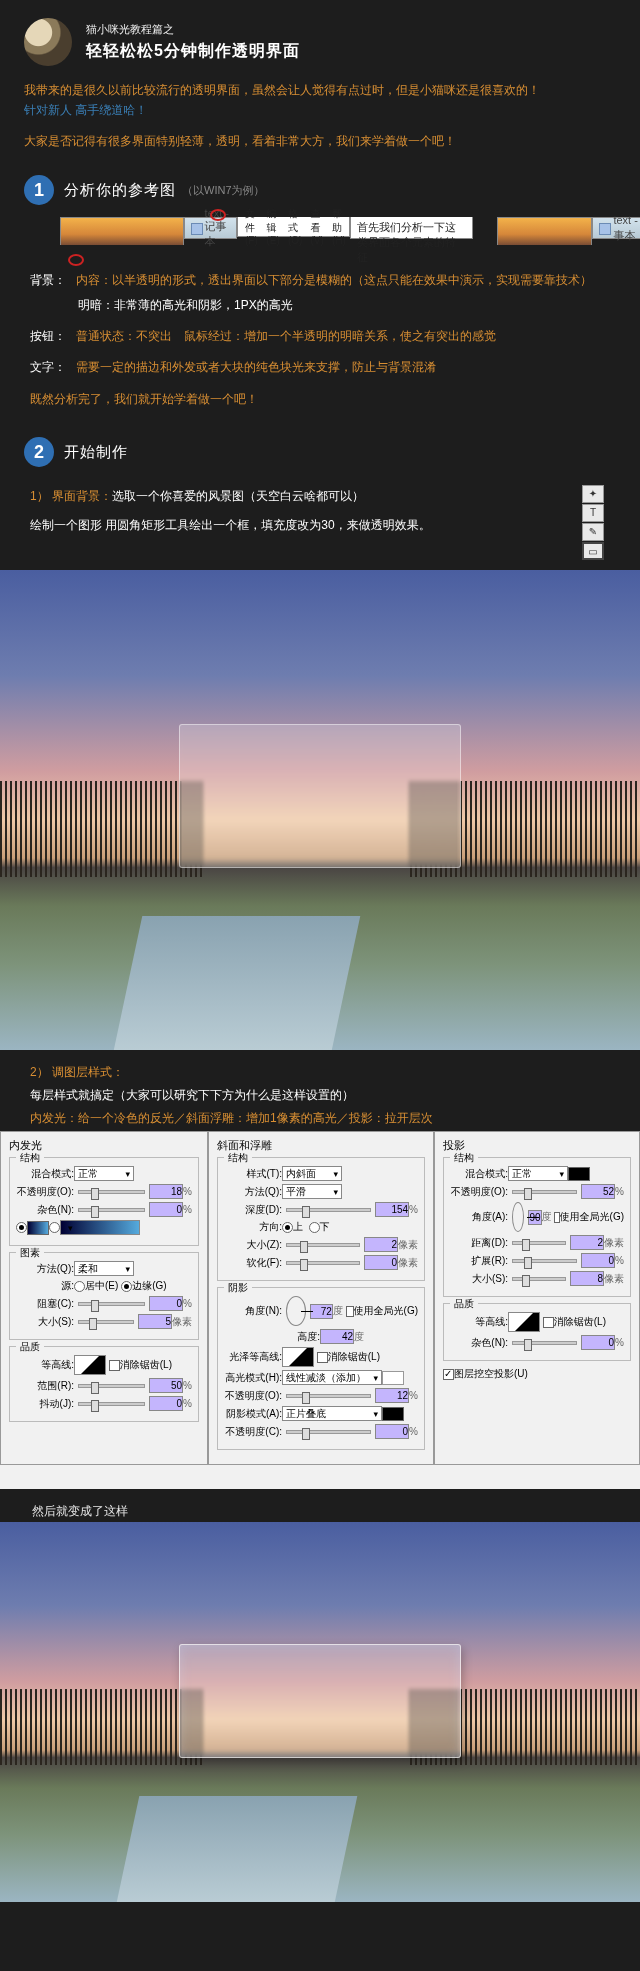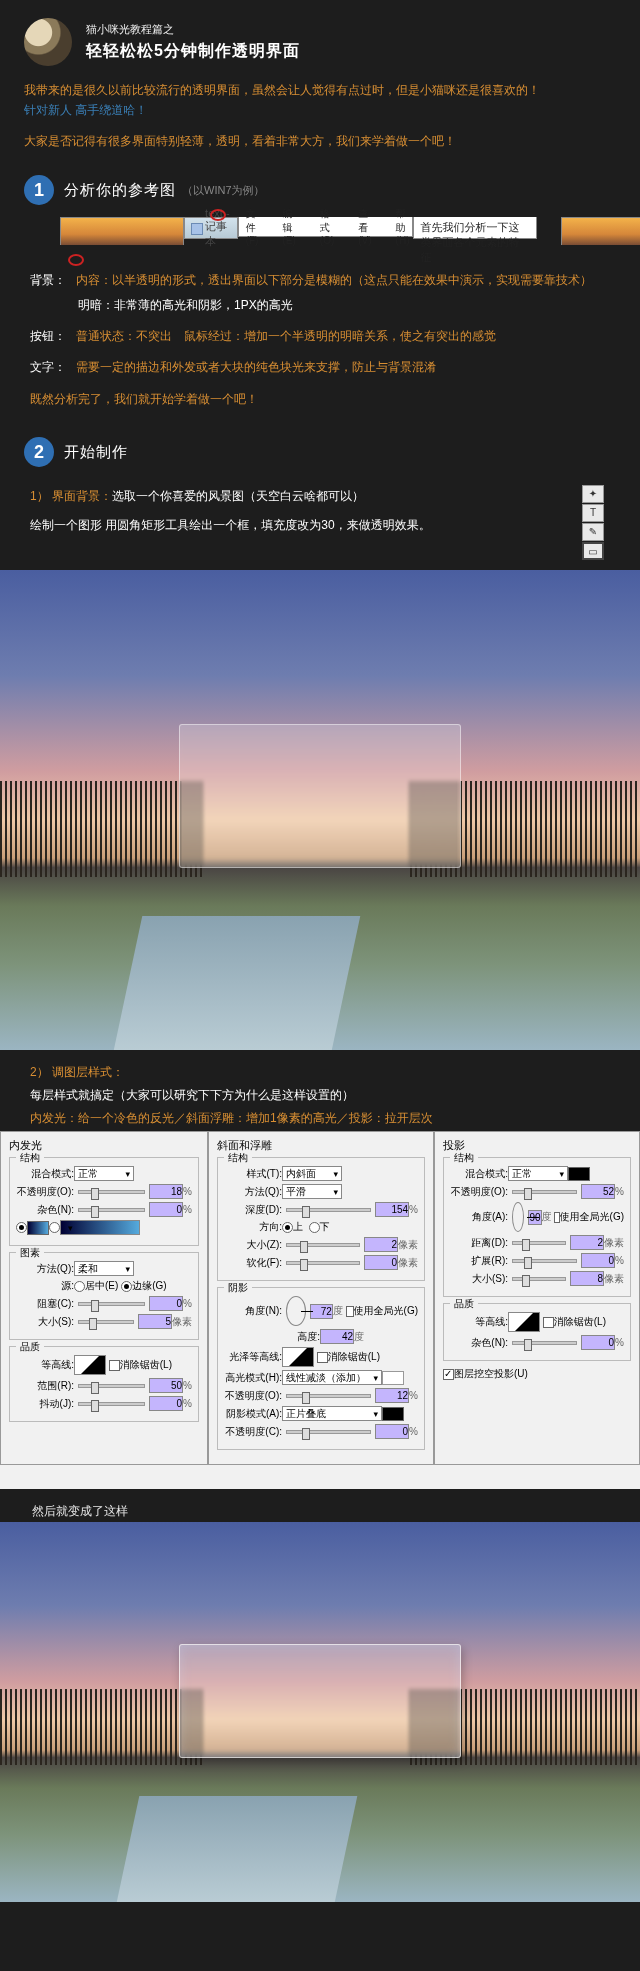--- a/index.html
+++ b/index.html
@@ -26,21 +26,21 @@
   .big-num span { color: #fff; }
   .sec-title { font-size: 15px; color: #fff; letter-spacing: 1px; }
   .sec-note { font-size: 11px; color: #888; margin-left: 6px; }
 
   .refs { display: flex; gap: 24px; padding: 0 60px 20px; }
   .ref-box { display: flex; }
   .ref-sky { height: 28px; background: linear-gradient(180deg,#f3b24a,#d6873a 60%,#7a4d34); border:1px solid #888; border-bottom:0; }
   .ref-sky.big { width: 236px; } .ref-sky.sm { width: 140px; }
   .ref-winbar { height: 22px; background: linear-gradient(#d2e2ec,#b8cad5); border:1px solid #888; display:flex; align-items:center; font-size:11px; color:#444; padding-left:20px; position:relative;}
   .ref-winbar::before { content:""; position:absolute; left:6px; top:5px; width:10px; height:10px; background:#a7c2e8; border:1px solid #6b8bb5; }
-  .ref-menubar { height: 20px; background:#fff; border:1px solid #888; border-top:0; display:flex; align-items:center; font-size:10px; color:#222; padding-left:4px; gap:18px;}
+  .ref-menubar { height: 20px; background:#fff; border:1px solid #888; border-top:0; display:flex; align-items:center; font-size:10px; color:#222; padding-left:4px; gap:2px;}
   .ref-menubar span { padding: 0 3px; }
   .ref-content { height: 22px; background:#fff; border:1px solid #888; border-top:0; font-size:11px; color:#222; padding:3px 6px; }
   .circ { position:absolute; width:16px; height:12px; border:2px solid #c22; border-radius:50%; }
   .circ1 { top:-8px; left:150px; }
   .circ2 { top:37px; left:8px; }
 
   .analysis { padding: 4px 30px 18px; line-height: 1.9; }
   .analysis .label { color:#fff; display:inline-block; width:46px; }
   .analysis .body-o { color:#d98f33; }
   .analysis .body-w { color:#fff; margin-left:48px; display:block;}

